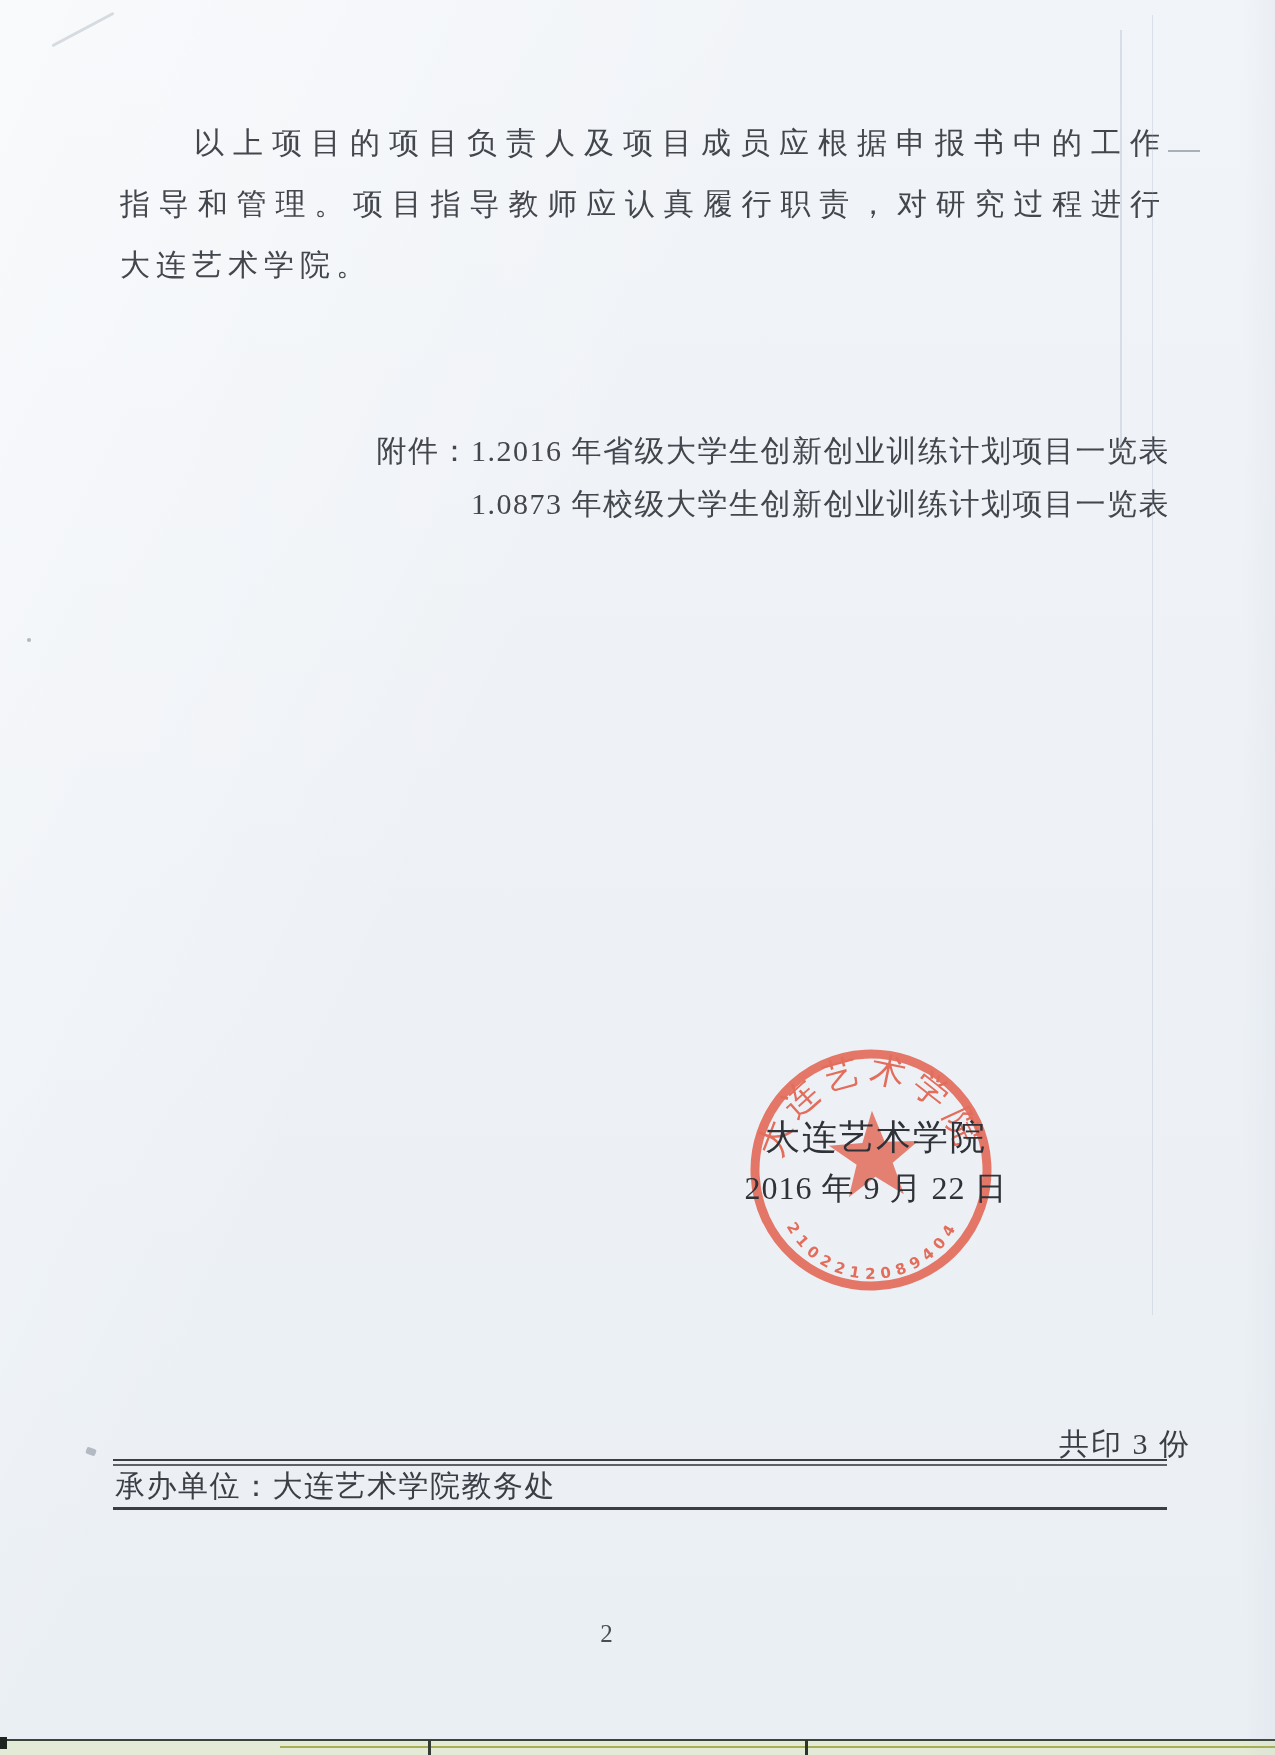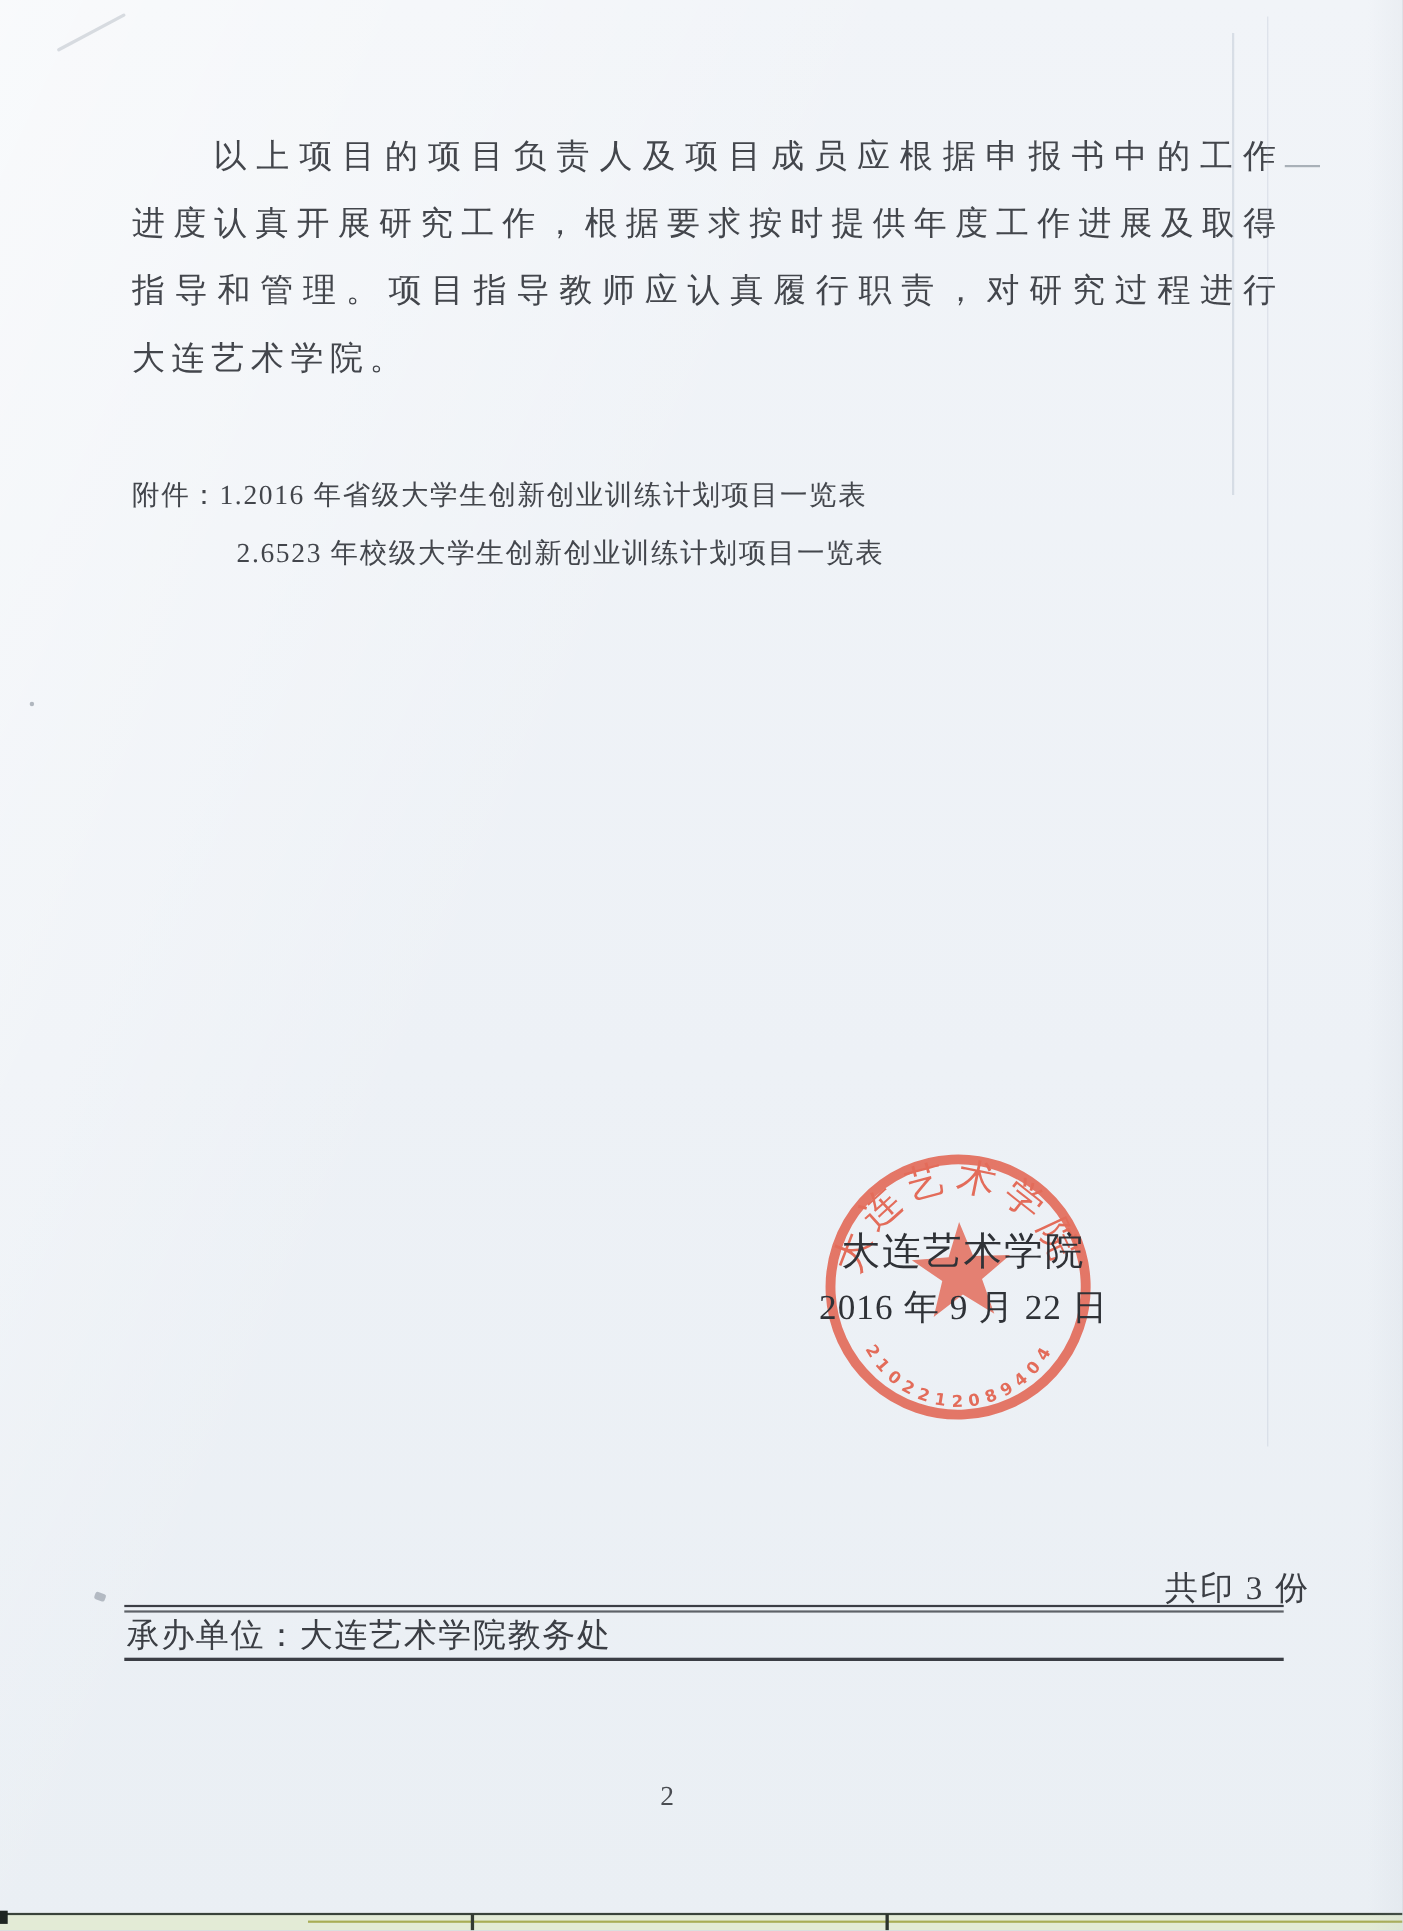--- a/index.html
+++ b/index.html
@@ -31,21 +31,21 @@
     font-size:30px; line-height:61px; letter-spacing:6px;
     color:#43464c;
   }
   .para .line { white-space:nowrap; text-align:justify; text-align-last:justify; width:1046px; overflow:visible; }
   .para .line.indent { text-indent:74px; }
   .para .line.last { text-align-last:left; }
 
   
   .attachments {
     position:absolute; left:120px; top:424px; width:1050px;
-    font-size:25px; line-height:53px; letter-spacing:1.5px; color:#43464c;
+    font-size:30px; line-height:53px; letter-spacing:1.5px; color:#43464c;text-align:right;
   }
   .attachments .att-line2 { padding-left:95px; }
 
   
   .seal-wrap { position:absolute; left:745px; top:1044px; width:252px; height:252px; z-index:1; }
   .seal-wrap svg { transform:rotate(-3deg); opacity:.88; }
   .seal-arc-text { font-family:"Liberation Serif","DejaVu Serif",serif; font-size:35px; letter-spacing:7px; fill:#e25a45; }
   .seal-serial { font-family:"DejaVu Sans","Liberation Sans",sans-serif; font-size:15px; letter-spacing:6px; fill:#e25a45; font-weight:bold; }
 
   .signature {
@@ -100,31 +100,30 @@
   .edge-mark2 { left:805px; top:1740px; width:3px; height:15px; background:#2c342c; }
   .edge-blob  { left:0px;   top:1737px; width:7px; height:12px; background:#1f2622; }
 </style>
 </head>
 <body>
 
 <div class="page">
 
   <div class="para">
     <div class="line indent">以上项目的项目负责人及项目成员应根据申报书中的工作</div>
-    <div class="line">进度认真开展研究工作，根据要求按时提供年度工作进展及取得</div>
     <div class="line">指导和管理。项目指导教师应认真履行职责，对研究过程进行</div>
     <div class="line last">大连艺术学院。</div>
   </div>
 
   <div class="attachments">
     <div>
       <span>附件：</span><span>1.2016 年省级大学生创新创业训练计划项目一览表</span>
     </div>
     <div class="att-line2">
-      <span>2.6523 年校级大学生创新创业训练计划项目一览表</span>
+      <span>1.0873 年校级大学生创新创业训练计划项目一览表</span>
     </div>
   </div>
 
   <div class="seal-wrap">
     <svg width="252" height="252" viewBox="0 0 252 252">
       <circle cx="126" cy="126" r="116" fill="none" stroke="#e25a45" stroke-width="9" opacity="0.92"></circle>
       <polygon fill="#e25a45" opacity="0.85" points="130,67 141.2,98.6 174.7,99.5 148.1,119.9 157.6,152 130,133 102.4,152 111.9,119.9 85.3,99.5 118.8,98.6"></polygon>
       <defs>
         <path id="arcTop" d="M 36,128 A 90,90 0 1 1 216,128" fill="none"></path>
         <path id="arcBottom" d="M 31,140 A 95,95 0 0 0 221,140" fill="none"></path>

